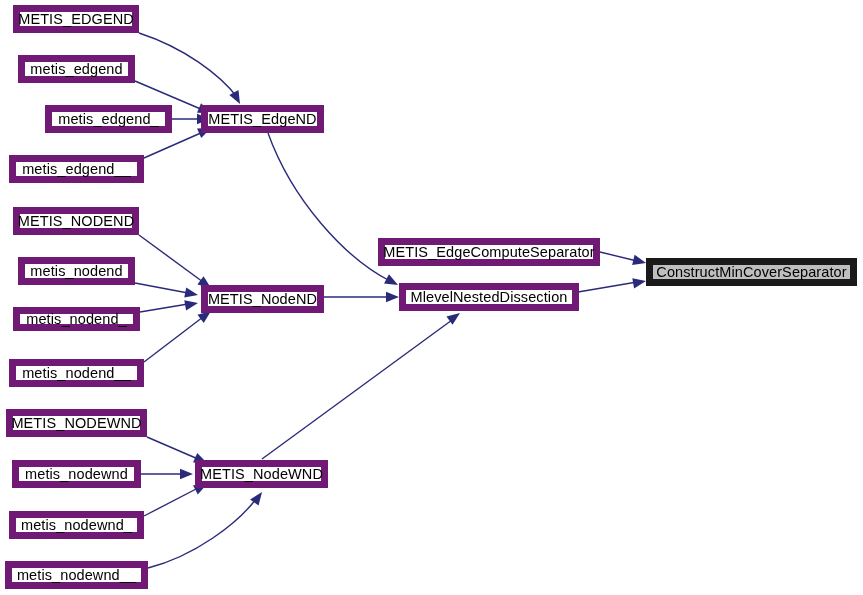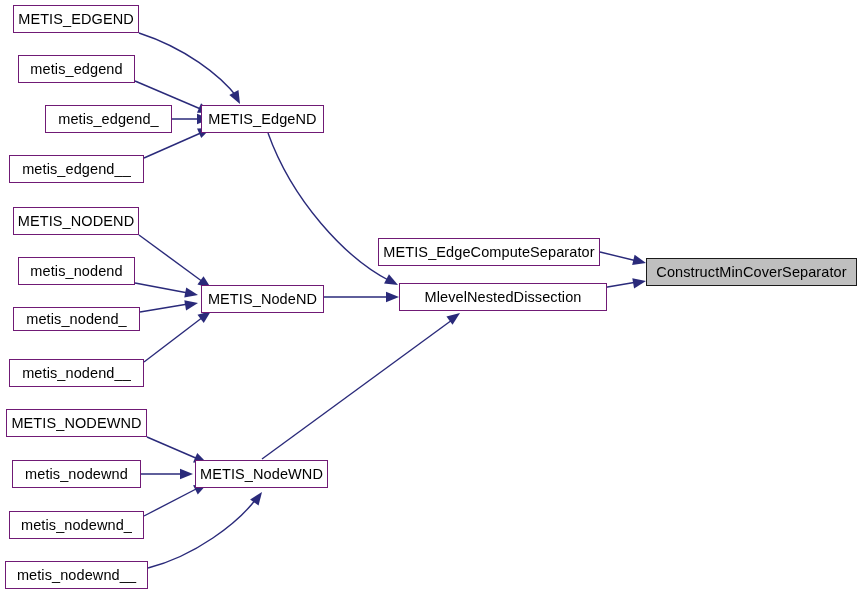--- a/index.html
+++ b/index.html
@@ -22,21 +22,21 @@
     position: absolute;
     left: 0;
     top: 0;
     width: 863px;
     height: 595px;
     pointer-events: none;
   }
   .node {
     position: absolute;
     box-sizing: border-box;
-    border: 1px solid #701a75;
+    border: 7px solid #701a75;
     background: #ffffff;
     color: #000000;
     display: flex;
     align-items: center;
     justify-content: center;
     font-size: 14.5px;
     line-height: 1;
     white-space: nowrap;
     letter-spacing: 0.1px;
     z-index: 3;
@@ -133,20 +133,20 @@
       </div>
       <div class="node" style="left: 5px; top: 561px; width: 143px; height: 28px;">
         <span class="node-label">metis_nodewnd__</span>
       </div>
       <div class="node" style="left: 195px; top: 460px; width: 133px; height: 28px;">
         <span class="node-label">METIS_NodeWND</span>
       </div>
       <div class="node" style="left: 378px; top: 232px; width: 222px; height: 28px; margin-top: 6px;">
         <span class="node-label">METIS_EdgeComputeSeparator</span>
       </div>
-      <div class="node" style="left: 399px; top: 283px; width: 208px; height: 28px;">
+      <div class="node" style="left: 399px; top: 283px; width: 180px; height: 28px;">
         <span class="node-label">MlevelNestedDissection</span>
       </div>
       <div class="node highlight" style="left: 646px; top: 258px; width: 211px; height: 28px;">
         <span class="node-label">ConstructMinCoverSeparator</span>
       </div>
     </div>
 </div>
 
 </body></html>

